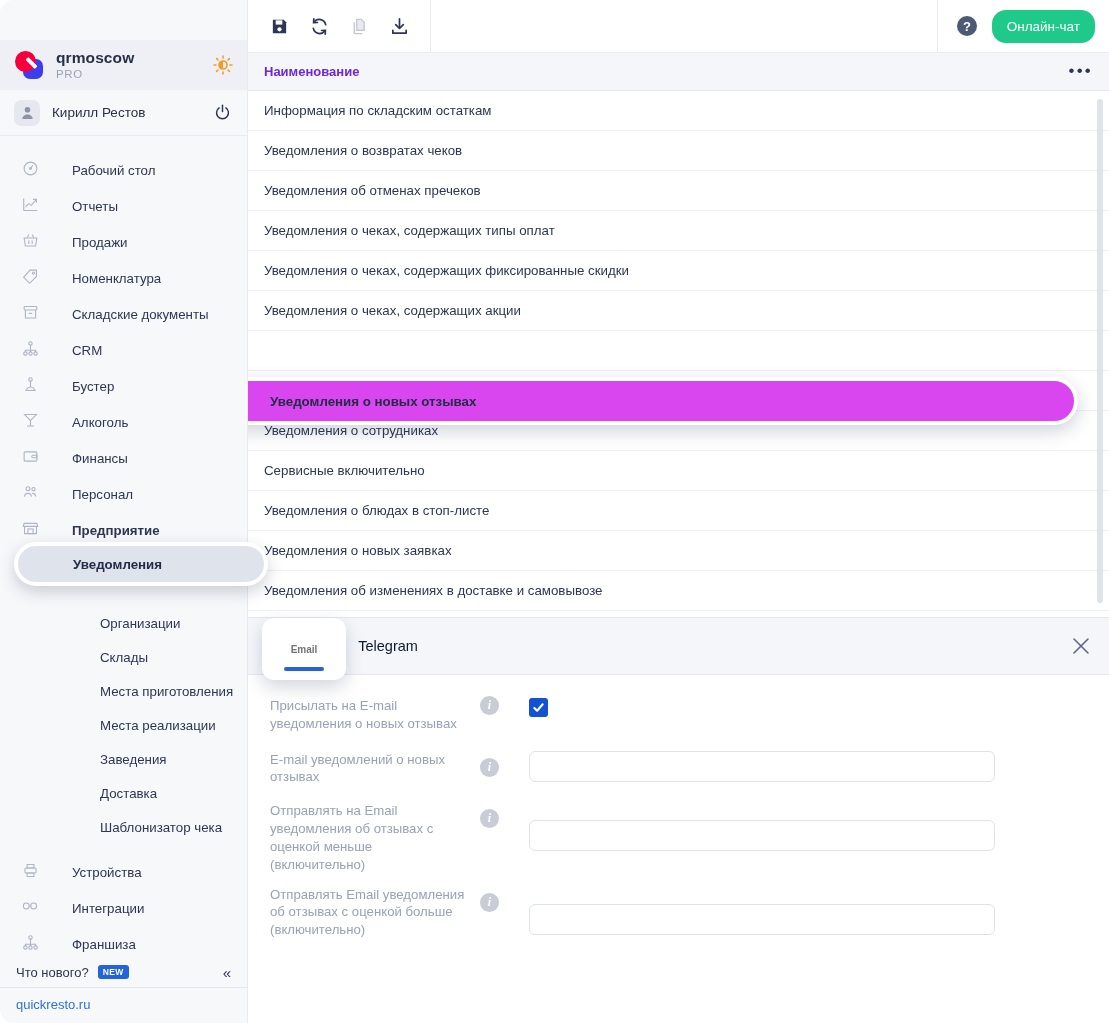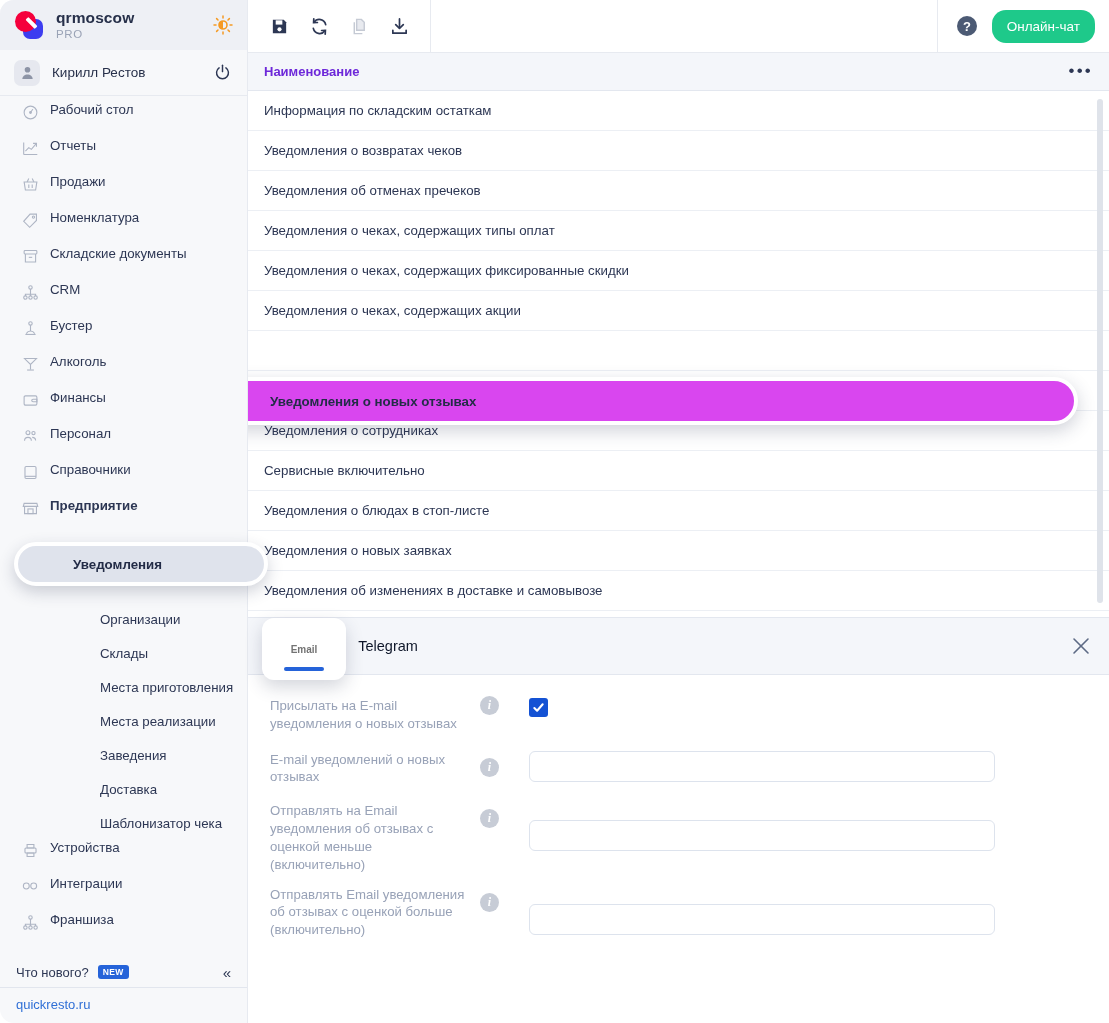--- a/index.html
+++ b/index.html
@@ -22,20 +22,21 @@
     position: absolute; left: 0; top: 0;
     width: 248px; height: 1023px;
     background: #f7f8fa;
     border-right: 1px solid #e7eaf0;
     display: flex; flex-direction: column;
   }
   .brand {
     height: 50px; display: flex; align-items: center;
     padding: 0 14px 0 12px; gap: 10px;
     background: #eef0f5;
+    margin-top: 40px;
   }
   .logo { width: 34px; height: 32px; position: relative; flex: 0 0 auto; }
   .logo .sq {
     position: absolute; left: 11px; top: 10px;
     width: 20px; height: 20px; border-radius: 7px; background: #3d3df0;
   }
   .logo .ci {
     position: absolute; left: 3px; top: 2px;
     width: 21px; height: 21px; border-radius: 50%; background: #f5003c;
   }
@@ -58,22 +59,22 @@
   }
   .avatar {
     width: 26px; height: 26px; border-radius: 7px; background: #e6e8ef;
     display: flex; align-items: center; justify-content: center; flex: 0 0 auto;
   }
   .user-name { flex: 1; font-size: 13.5px; color: #27304a; }
   .power { width: 17px; height: 17px; cursor: pointer; }
 
   .nav { flex: 1; padding-top: 6px; overflow: hidden; }
   .nav-item {
-    height: 36px; display: flex; align-items: flex-start;
-    padding-left: 20px; gap: 10px; cursor: pointer; position: relative;
+    height: 36px; display: flex; align-items: flex-end;
+    padding-left: 20px; gap: 32px; cursor: pointer; position: relative;
   }
   .nav-item .ic { width: 20px; height: 20px; flex: 0 0 auto; display:flex; align-items:center; justify-content:center; }
   .nav-item .lbl { font-size: 13.3px; color: #2d3754; white-space: nowrap; }
   .nav-item.active .lbl { font-weight: bold; }
   .sub-item {
     height: 34px; display: flex; align-items: center;
     padding-left: 100px; cursor: pointer;
   }
   .sub-item .lbl { font-size: 13.3px; color: #2d3754; white-space: nowrap; }
 
@@ -395,29 +396,20 @@
           <svg width="17" height="17" viewBox="0 0 20 20" fill="none" stroke="#aeb5c4" stroke-width="1.3">
             <circle cx="7" cy="5.5" r="2.3"></circle>
               <circle cx="13.5" cy="6" r="1.9"></circle>
             <path d="M3 15c0-2.5 1.8-4 4-4s4 1.5 4 4"></path>
               <path d="M12 11c2.5 0 4 1.4 4 3.6"></path>
           </svg>
           </span>
         <span class="lbl">Персонал</span>
       </div>
 
-      <div class="nav-item">
-        <span class="ic">
-          <svg width="17" height="17" viewBox="0 0 20 20" fill="none" stroke="#aeb5c4" stroke-width="1.3">
-            <rect x="3.5" y="3" width="13" height="14" rx="1.4"></rect>
-              <path d="M3.5 14.5h13"></path>
-          </svg>
-          </span>
-        <span class="lbl">Справочники</span>
-      </div>
 
       <div class="nav-item active">
         <span class="ic">
           <svg width="17" height="17" viewBox="0 0 20 20" fill="none" stroke="#aeb5c4" stroke-width="1.3">
             <path d="M2.5 4h15l1 3.5H1.5z"></path>
               <path d="M3 7.5V16h14V7.5"></path>
               <rect x="7" y="10.5" width="6" height="5.5"></rect>
           </svg>
           </span>
         <span class="lbl">Предприятие</span>

